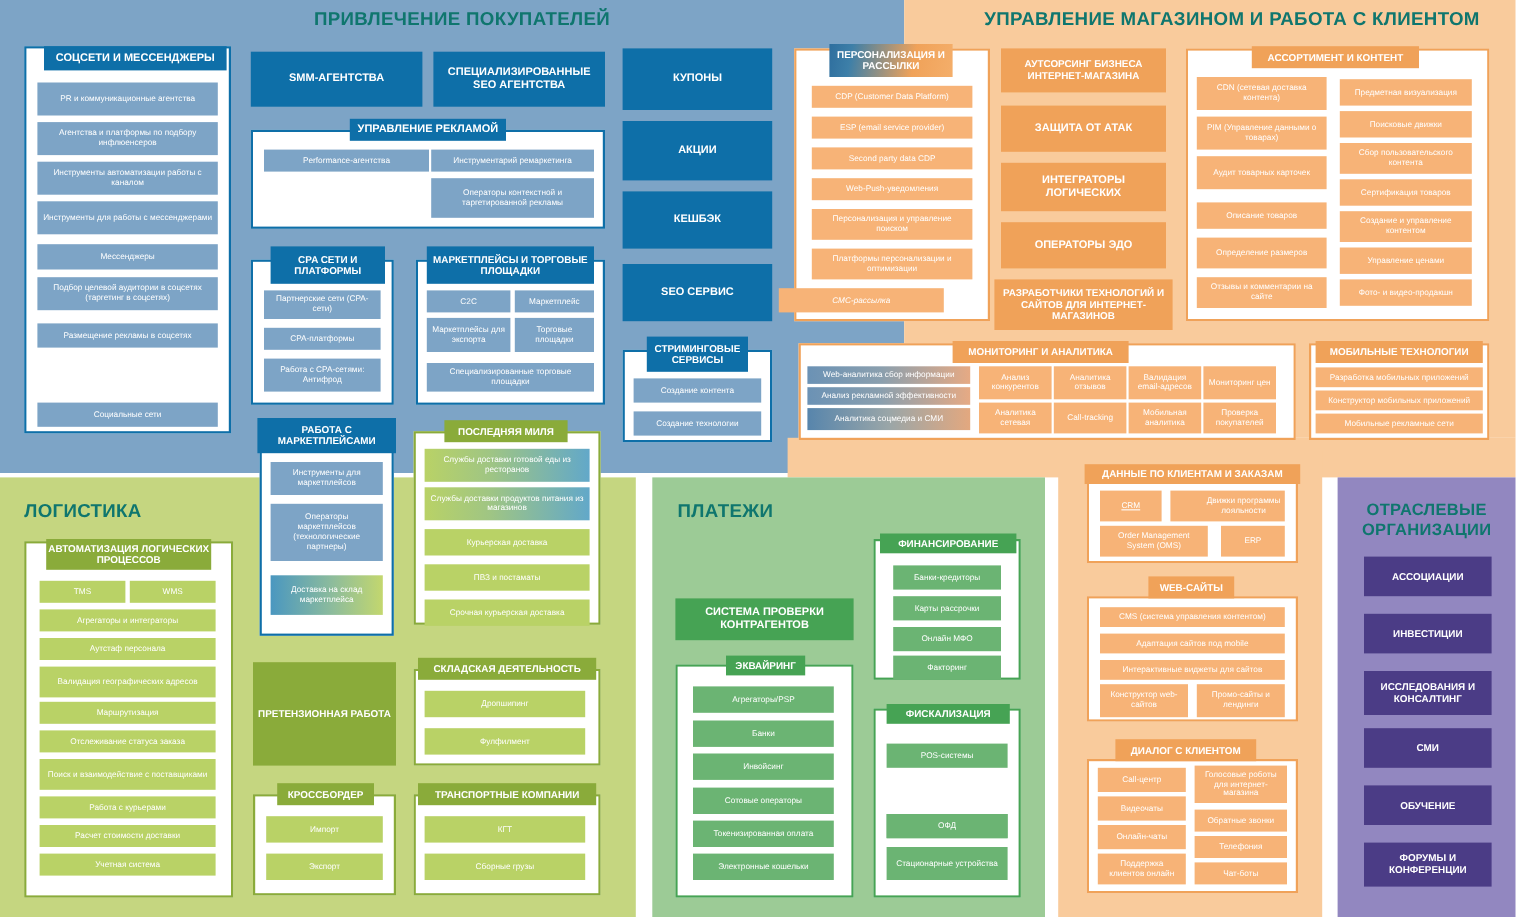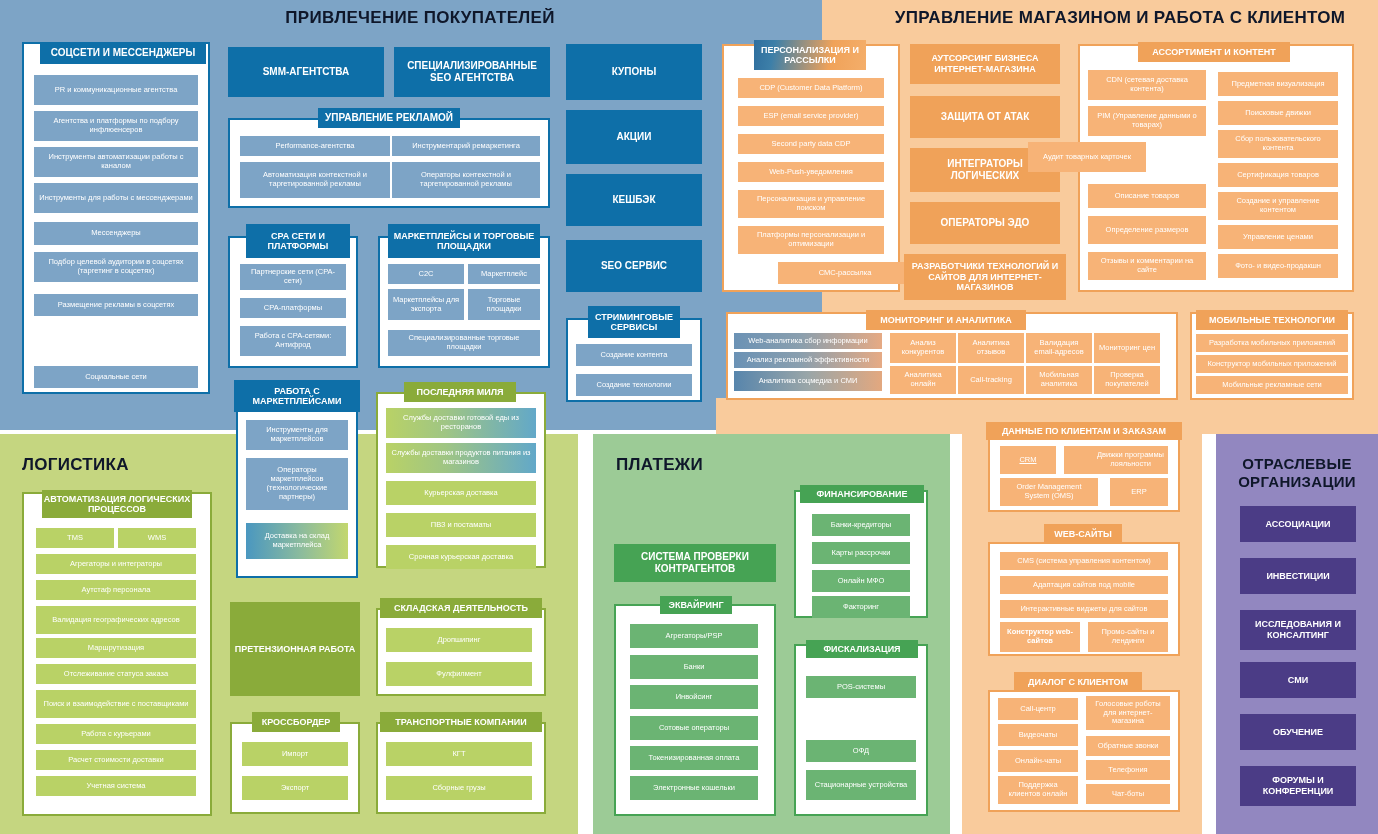--- a/index.html
+++ b/index.html
@@ -7,21 +7,21 @@
   #canvas{position:relative;width:1378px;height:834px;overflow:hidden;background:#ffffff;}
 
   
   .zone{position:absolute;}
   .zone-blue{background:#7da4c6;}
   .zone-orange{background:#f9cb9c;}
   .zone-green-lt{background:#c5d680;}
   .zone-green-pay{background:#9ccb96;}
   .zone-purple{background:#9287c0;}
 
-  .zone-title{position:absolute;font-weight:bold;color:#0f172a;letter-spacing:.3px;}
+  .zone-title{position:absolute;font-weight:bold;color:#0f766e;letter-spacing:.3px;}
   .zt-center{text-align:center;}
 
   
   .group{position:absolute;background:#ffffff;box-sizing:border-box;}
   .g-blue{border:2px solid #0e6fa8;}
   .g-orange{border:2px solid #f0a259;}
   .g-green{border:2px solid #8aab3a;}
   .g-paygreen{border:2px solid #46a354;}
 
   .group-head{position:absolute;color:#ffffff;font-weight:bold;display:flex;align-items:center;justify-content:center;text-align:center;line-height:1.12;box-sizing:border-box;z-index:3;}
@@ -88,21 +88,20 @@
   <div class="chip c-blue fs7" style="left:34px;top:294px;width:164px;height:22px;">Размещение рекламы в соцсетях</div>
   <div class="chip c-blue fs7" style="left:34px;top:366px;width:164px;height:22px;">Социальные сети</div>
 
   <div class="chip c-blue-solid fs10" style="left:228px;top:47px;width:156px;height:50px;">SMM-АГЕНТСТВА</div>
   <div class="chip c-blue-solid fs10" style="left:394px;top:47px;width:156px;height:50px;">СПЕЦИАЛИЗИРОВАННЫЕ SEO АГЕНТСТВА</div>
 
   <div class="group g-blue" style="left:228px;top:118px;width:322px;height:90px;"></div>
   <div class="group-head gh-blue fs10" style="left:318px;top:108px;width:142px;height:20px;">УПРАВЛЕНИЕ РЕКЛАМОЙ</div>
   <div class="chip c-blue fs7" style="left:240px;top:136px;width:150px;height:20px;">Performance-агентства</div>
   <div class="chip c-blue fs7" style="left:392px;top:136px;width:148px;height:20px;">Инструментарий ремаркетинга</div>
-  <div class="chip c-blue fs7" style="left:240px;top:162px;width:150px;height:36px;">Автоматизация контекстной и таргетированной рекламы</div>
   <div class="chip c-blue fs7" style="left:392px;top:162px;width:148px;height:36px;">Операторы контекстной и таргетированной рекламы</div>
 
   <div class="group g-blue" style="left:228px;top:236px;width:130px;height:132px;"></div>
   <div class="group-head gh-blue fs9" style="left:246px;top:224px;width:104px;height:34px;flex-direction:column;">
     <span>CPA СЕТИ И ПЛАТФОРМЫ</span>
   </div>
   <div class="chip c-blue fs7" style="left:240px;top:264px;width:106px;height:26px;">Партнерские сети (CPA-сети)</div>
   <div class="chip c-blue fs7" style="left:240px;top:298px;width:106px;height:20px;">CPA-платформы</div>
   <div class="chip c-blue fs7" style="left:240px;top:326px;width:106px;height:30px;">Работа с CPA-сетями: Антифрод</div>
 
@@ -139,54 +138,54 @@
   <div class="chip c-green fs7" style="left:386px;top:545px;width:150px;height:24px;">Срочная курьерская доставка</div>
 
   <div class="group g-orange" style="left:722px;top:44px;width:178px;height:248px;"></div>
   <div class="group-head gh-grad-bo fs9" style="left:754px;top:40px;width:112px;height:30px;">ПЕРСОНАЛИЗАЦИЯ И РАССЫЛКИ</div>
   <div class="chip c-orange fs7" style="left:738px;top:78px;width:146px;height:20px;">CDP (Customer Data Platform)</div>
   <div class="chip c-orange fs7" style="left:738px;top:106px;width:146px;height:20px;">ESP (email service provider)</div>
   <div class="chip c-orange fs7" style="left:738px;top:134px;width:146px;height:20px;">Second party data CDP</div>
   <div class="chip c-orange fs7" style="left:738px;top:162px;width:146px;height:20px;">Web-Push-уведомления</div>
   <div class="chip c-orange fs7" style="left:738px;top:190px;width:146px;height:28px;">Персонализация и управление поиском</div>
   <div class="chip c-orange fs7" style="left:738px;top:226px;width:146px;height:28px;">Платформы персонализации и оптимизации</div>
-  <div class="chip c-orange fs7" style="left:778px;top:262px;width:134px;height:22px;">СМС-рассылка</div>
+  <div class="chip c-orange fs7" style="left:708px;top:262px;width:150px;height:22px;font-style:italic;">СМС-рассылка</div>
 
   <div class="chip c-orange-solid fs9" style="left:910px;top:44px;width:150px;height:40px;">АУТСОРСИНГ БИЗНЕСА ИНТЕРНЕТ-МАГАЗИНА</div>
   <div class="chip c-orange-solid fs10" style="left:910px;top:96px;width:150px;height:42px;">ЗАЩИТА ОТ АТАК</div>
   <div class="chip c-orange-solid fs10" style="left:910px;top:148px;width:150px;height:44px;">ИНТЕГРАТОРЫ ЛОГИЧЕСКИХ</div>
   <div class="chip c-orange-solid fs10" style="left:910px;top:202px;width:150px;height:42px;">ОПЕРАТОРЫ ЭДО</div>
   <div class="chip c-orange-solid fs9" style="left:904px;top:254px;width:162px;height:46px;">РАЗРАБОТЧИКИ ТЕХНОЛОГИЙ И САЙТОВ ДЛЯ ИНТЕРНЕТ-МАГАЗИНОВ</div>
 
   <div class="group g-orange" style="left:1078px;top:44px;width:276px;height:248px;"></div>
   <div class="group-head gh-orange fs9" style="left:1138px;top:42px;width:152px;height:20px;">АССОРТИМЕНТ И КОНТЕНТ</div>
   <div class="chip c-orange fs7" style="left:1088px;top:70px;width:118px;height:30px;">CDN (сетевая доставка контента)</div>
   <div class="chip c-orange fs7" style="left:1088px;top:106px;width:118px;height:30px;">PIM (Управление данными о товарах)</div>
-  <div class="chip c-orange fs7" style="left:1028px;top:142px;width:118px;height:30px;">Аудит товарных карточек</div>
+  <div class="chip c-orange fs7" style="left:1088px;top:142px;width:118px;height:30px;">Аудит товарных карточек</div>
   <div class="chip c-orange fs7" style="left:1088px;top:184px;width:118px;height:24px;">Описание товаров</div>
   <div class="chip c-orange fs7" style="left:1088px;top:216px;width:118px;height:28px;">Определение размеров</div>
   <div class="chip c-orange fs7" style="left:1088px;top:252px;width:118px;height:28px;">Отзывы и комментарии на сайте</div>
   <div class="chip c-orange fs7" style="left:1218px;top:72px;width:120px;height:24px;">Предметная визуализация</div>
   <div class="chip c-orange fs7" style="left:1218px;top:101px;width:120px;height:24px;">Поисковые движки</div>
   <div class="chip c-orange fs7" style="left:1218px;top:130px;width:120px;height:28px;">Сбор пользовательского контента</div>
   <div class="chip c-orange fs7" style="left:1218px;top:163px;width:120px;height:24px;">Сертификация товаров</div>
   <div class="chip c-orange fs7" style="left:1218px;top:192px;width:120px;height:28px;">Создание и управление контентом</div>
   <div class="chip c-orange fs7" style="left:1218px;top:225px;width:120px;height:24px;">Управление ценами</div>
   <div class="chip c-orange fs7" style="left:1218px;top:254px;width:120px;height:24px;">Фото- и видео-продакшн</div>
 
   <div class="group g-orange" style="left:726px;top:312px;width:452px;height:88px;"></div>
   <div class="group-head gh-orange fs9" style="left:866px;top:310px;width:160px;height:20px;">МОНИТОРИНГ И АНАЛИТИКА</div>
   <div class="chip c-grad-bo fs7" style="left:734px;top:333px;width:148px;height:16px;">Web-аналитика сбор информации</div>
   <div class="chip c-grad-bo fs7" style="left:734px;top:352px;width:148px;height:16px;">Анализ рекламной эффективности</div>
   <div class="chip c-grad-bo2 fs7" style="left:734px;top:371px;width:148px;height:20px;">Аналитика соцмедиа и СМИ</div>
   <div class="chip c-orange fs7" style="left:890px;top:333px;width:66px;height:30px;">Анализ конкурентов</div>
   <div class="chip c-orange fs7" style="left:958px;top:333px;width:66px;height:30px;">Аналитика отзывов</div>
   <div class="chip c-orange fs7" style="left:1026px;top:333px;width:66px;height:30px;">Валидация email-адресов</div>
   <div class="chip c-orange fs7" style="left:1094px;top:333px;width:66px;height:30px;">Мониторинг цен</div>
-  <div class="chip c-orange fs7" style="left:890px;top:366px;width:66px;height:28px;">Аналитика онлайн</div>
+  <div class="chip c-orange fs7" style="left:890px;top:366px;width:66px;height:28px;">Аналитика сетевая</div>
   <div class="chip c-orange fs7" style="left:958px;top:366px;width:66px;height:28px;">Call-tracking</div>
   <div class="chip c-orange fs7" style="left:1026px;top:366px;width:66px;height:28px;">Мобильная аналитика</div>
   <div class="chip c-orange fs7" style="left:1094px;top:366px;width:66px;height:28px;">Проверка покупателей</div>
 
   <div class="group g-orange" style="left:1190px;top:312px;width:164px;height:88px;"></div>
   <div class="group-head gh-orange fs9" style="left:1196px;top:310px;width:152px;height:20px;">МОБИЛЬНЫЕ ТЕХНОЛОГИИ</div>
   <div class="chip c-orange fs7" style="left:1196px;top:334px;width:152px;height:18px;">Разработка мобильных приложений</div>
   <div class="chip c-orange fs7" style="left:1196px;top:355px;width:152px;height:18px;">Конструктор мобильных приложений</div>
   <div class="chip c-orange fs7" style="left:1196px;top:376px;width:152px;height:18px;">Мобильные рекламные сети</div>
 
@@ -195,21 +194,21 @@
   <div class="chip c-orange fs7" style="left:1000px;top:446px;width:56px;height:28px;text-decoration:underline;">CRM</div>
   <div class="chip c-orange fs7" style="left:1064px;top:446px;width:104px;height:28px;padding-left:33px;">Движки программы лояльности</div>
   <div class="chip c-orange fs7" style="left:1000px;top:478px;width:98px;height:28px;">Order Management System (OMS)</div>
   <div class="chip c-orange fs7" style="left:1110px;top:478px;width:58px;height:28px;">ERP</div>
 
   <div class="group g-orange" style="left:988px;top:542px;width:192px;height:114px;"></div>
   <div class="group-head gh-orange fs9" style="left:1044px;top:524px;width:78px;height:20px;">WEB-САЙТЫ</div>
   <div class="chip c-orange fs7" style="left:1000px;top:552px;width:168px;height:18px;">CMS (система управления контентом)</div>
   <div class="chip c-orange fs7" style="left:1000px;top:576px;width:168px;height:18px;">Адаптация сайтов под mobile</div>
   <div class="chip c-orange fs7" style="left:1000px;top:600px;width:168px;height:18px;">Интерактивные виджеты для сайтов</div>
-  <div class="chip c-orange fs7" style="left:1000px;top:622px;width:80px;height:30px;font-weight:bold;">Конструктор web-сайтов</div>
+  <div class="chip c-orange fs7" style="left:1000px;top:622px;width:80px;height:30px;">Конструктор web-сайтов</div>
   <div class="chip c-orange fs7" style="left:1088px;top:622px;width:80px;height:30px;">Промо-сайты и лендинги</div>
 
   <div class="group g-orange" style="left:988px;top:690px;width:192px;height:122px;"></div>
   <div class="group-head gh-orange fs9" style="left:1014px;top:672px;width:128px;height:20px;">ДИАЛОГ С КЛИЕНТОМ</div>
   <div class="chip c-orange fs7" style="left:998px;top:698px;width:80px;height:22px;">Call-центр</div>
   <div class="chip c-orange fs7" style="left:998px;top:724px;width:80px;height:22px;">Видеочаты</div>
   <div class="chip c-orange fs7" style="left:998px;top:750px;width:80px;height:22px;">Онлайн-чаты</div>
   <div class="chip c-orange fs7" style="left:998px;top:776px;width:80px;height:28px;">Поддержка клиентов онлайн</div>
   <div class="chip c-orange fs7" style="left:1086px;top:696px;width:84px;height:34px;">Голосовые роботы для интернет-магазина</div>
   <div class="chip c-orange fs7" style="left:1086px;top:736px;width:84px;height:20px;">Обратные звонки</div>

